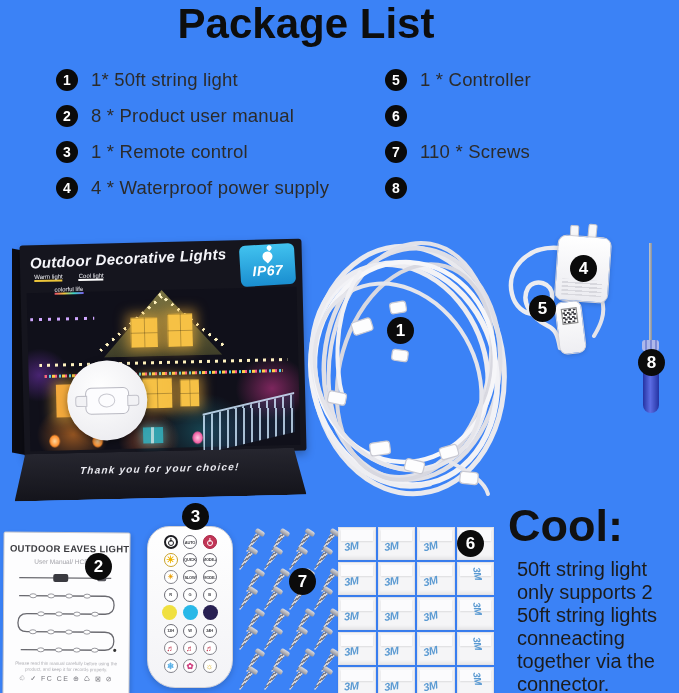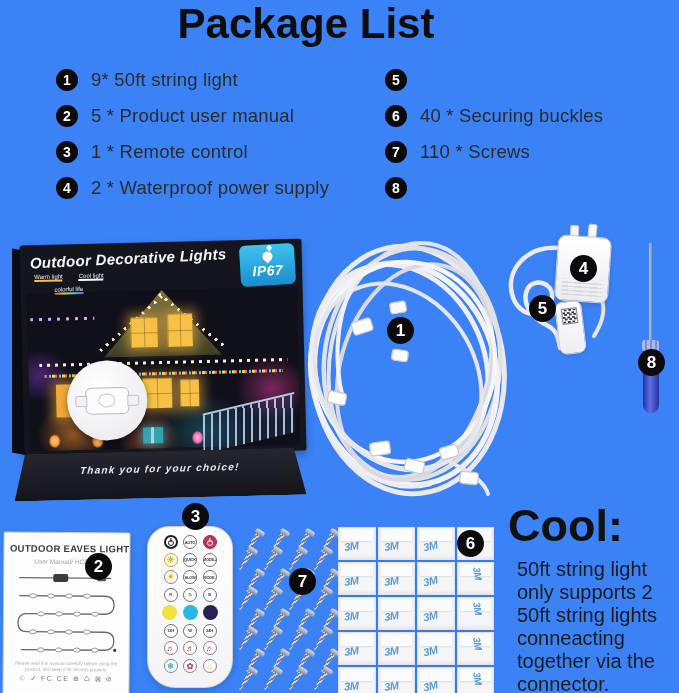--- a/index.html
+++ b/index.html
@@ -215,42 +215,42 @@
 </head>
 <body>
 
 <div class="stage">
 
   <div class="page-title">Package List</div>
 
   <div class="pkg-col left" id="pkg-left">
       <div class="pl-item">
         <span class="num-badge">1</span>
-        <span class="pl-label">9* 50ft string light</span>
+        <span class="pl-label">1* 50ft string light</span>
       </div>
       <div class="pl-item">
         <span class="num-badge">2</span>
-        <span class="pl-label">5 * Product user manual</span>
+        <span class="pl-label">8 * Product user manual</span>
       </div>
       <div class="pl-item">
         <span class="num-badge">3</span>
         <span class="pl-label">1 * Remote control</span>
       </div>
       <div class="pl-item">
         <span class="num-badge">4</span>
-        <span class="pl-label">2 * Waterproof power supply</span>
+        <span class="pl-label">4 * Waterproof power supply</span>
       </div>
     </div>
   <div class="pkg-col right" id="pkg-right">
       <div class="pl-item">
         <span class="num-badge">5</span>
+        <span class="pl-label">1 * Controller</span>
       </div>
       <div class="pl-item">
         <span class="num-badge">6</span>
-        <span class="pl-label">40 * Securing buckles</span>
       </div>
       <div class="pl-item">
         <span class="num-badge">7</span>
         <span class="pl-label">110 * Screws</span>
       </div>
       <div class="pl-item">
         <span class="num-badge">8</span>
       </div>
     </div>
 

